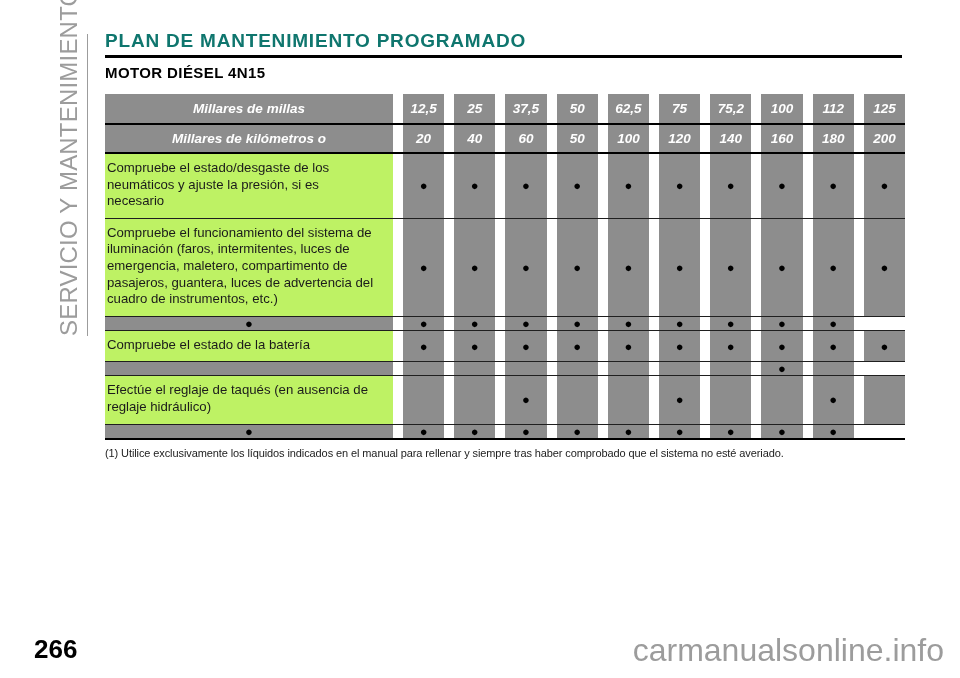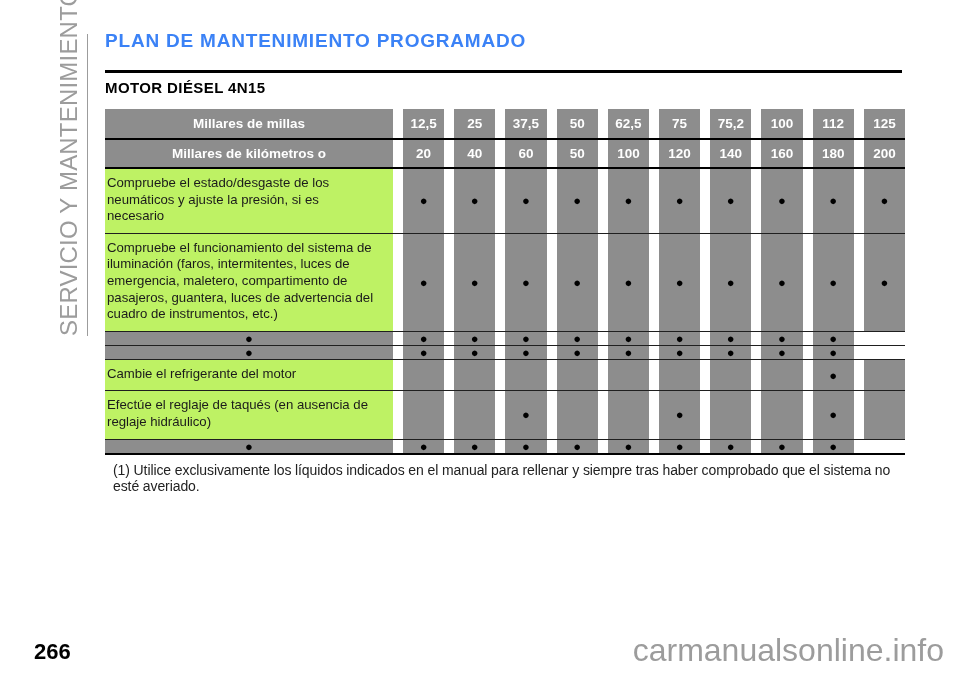--- a/index.html
+++ b/index.html
@@ -36,22 +36,22 @@
   .main{
     position:absolute;
     left:105px; top:30px;
     width:800px;
   }
 
   .page-title{
     font-size:19px;
     font-weight:bold;
     letter-spacing:0.8px;
-    color:#3b82f6;
-    padding-bottom:18px;
+    color:#0f766e;
+    padding-bottom:3px;
     border-bottom:3px solid #000;
     width:797px;
   }
   .page-subtitle{
     margin-top:6px;
     font-size:15px;
     font-weight:bold;
     letter-spacing:0.4px;
     color:#000;
   }
@@ -71,20 +71,21 @@
   .thead .trow + .trow{border-top:2px solid #000;}
   .hlabel, .hcell{
     background:var(--gray);
     color:#fff;
     font-weight:bold;
     font-size:13.5px;
     text-align:left;
     display:flex;
     align-items:center;
     justify-content:center;
+    font-style:italic;
   }
   
   .tbody{border-bottom:2px solid #000;}
   .tbody .trow:first-child{border-top:2px solid #000;}
   .tbody .trow + .trow{border-top:1.5px solid #1f1f1f;}
   .tlabel{
     background:#bef264;
     color:var(--ink);
     font-size:13.2px;
     line-height:16.6px;
@@ -97,30 +98,29 @@
     justify-content:center;
   }
   .dot{
     color:#000;
     font-size:13px;
     line-height:1;
   }
 
   .footnote{
     margin-top:7px;
-    font-size:14px;
+    font-size:11px;
     letter-spacing:-0.1px;
     color:#222;
-    margin-left:8px;
   }
 
   .page-number{
     position:absolute;
     left:34px; bottom:13px;
-    font-size:22px;
+    font-size:26px;
     font-weight:bold;
     color:#000;
   }
   .watermark{
     position:absolute;
     right:16px; bottom:9px;
     font-size:32px;
     color:var(--textgray);
   }
 </style>
@@ -257,53 +257,53 @@
             <div class="dot">●</div>
           </div>
           <div class="tcell">
             <div class="dot">●</div>
           </div>
           <div class="tcell">
             <div class="dot">●</div>
           </div>
         </div>
         <div class="trow">
-          <div class="tcell">
-            <div class="dot">●</div>
-          </div>
-          <div class="tcell">
-            <div class="dot">●</div>
-          </div>
-          <div class="tcell">
-            <div class="dot">●</div>
-          </div>
-          <div class="tcell">
-            <div class="dot">●</div>
-          </div>
-          <div class="tcell">
-            <div class="dot">●</div>
-          </div>
-          <div class="tcell">
-            <div class="dot">●</div>
-          </div>
-          <div class="tcell">
-            <div class="dot">●</div>
-          </div>
-          <div class="tcell">
-            <div class="dot">●</div>
-          </div>
-          <div class="tcell">
-            <div class="dot">●</div>
-          </div>
-          <div class="tcell">
-            <div class="dot">●</div>
-          </div>
-        </div>
-        <div class="trow">
-          <div class="tlabel">Cambie el refrigerante del motor</div>
+          <div class="tlabel">Compruebe el estado de la batería</div>
+          <div class="tcell">
+            <div class="dot">●</div>
+          </div>
+          <div class="tcell">
+            <div class="dot">●</div>
+          </div>
+          <div class="tcell">
+            <div class="dot">●</div>
+          </div>
+          <div class="tcell">
+            <div class="dot">●</div>
+          </div>
+          <div class="tcell">
+            <div class="dot">●</div>
+          </div>
+          <div class="tcell">
+            <div class="dot">●</div>
+          </div>
+          <div class="tcell">
+            <div class="dot">●</div>
+          </div>
+          <div class="tcell">
+            <div class="dot">●</div>
+          </div>
+          <div class="tcell">
+            <div class="dot">●</div>
+          </div>
+          <div class="tcell">
+            <div class="dot">●</div>
+          </div>
+        </div>
+        <div class="trow">
           <div class="tcell"></div>
           <div class="tcell"></div>
           <div class="tcell"></div>
           <div class="tcell"></div>
           <div class="tcell"></div>
           <div class="tcell"></div>
           <div class="tcell"></div>
           <div class="tcell"></div>
           <div class="tcell">
             <div class="dot">●</div>

